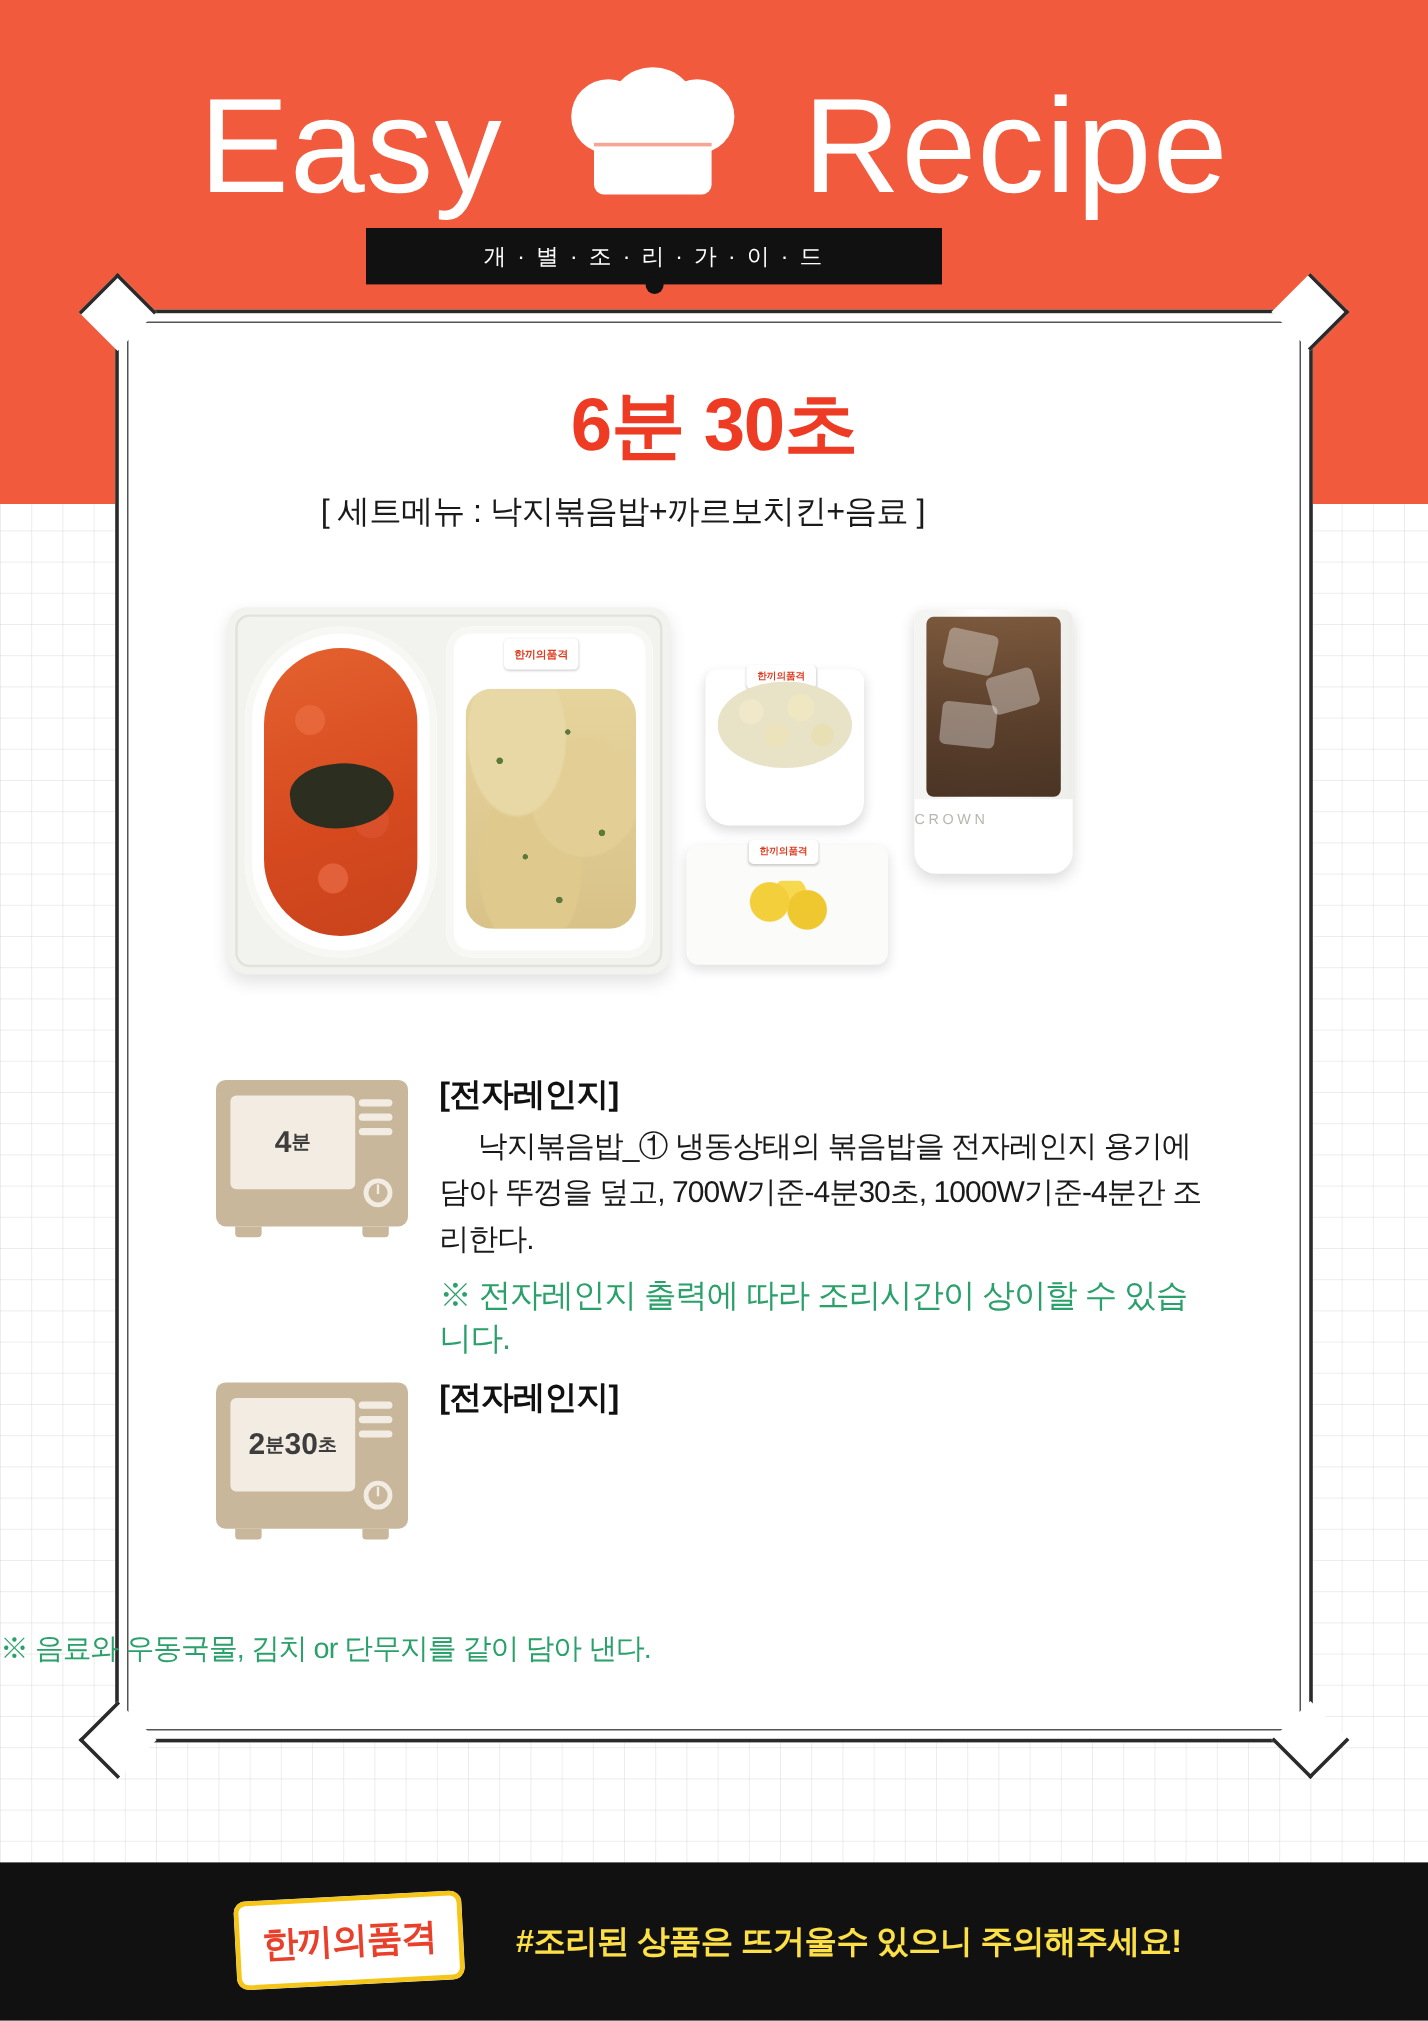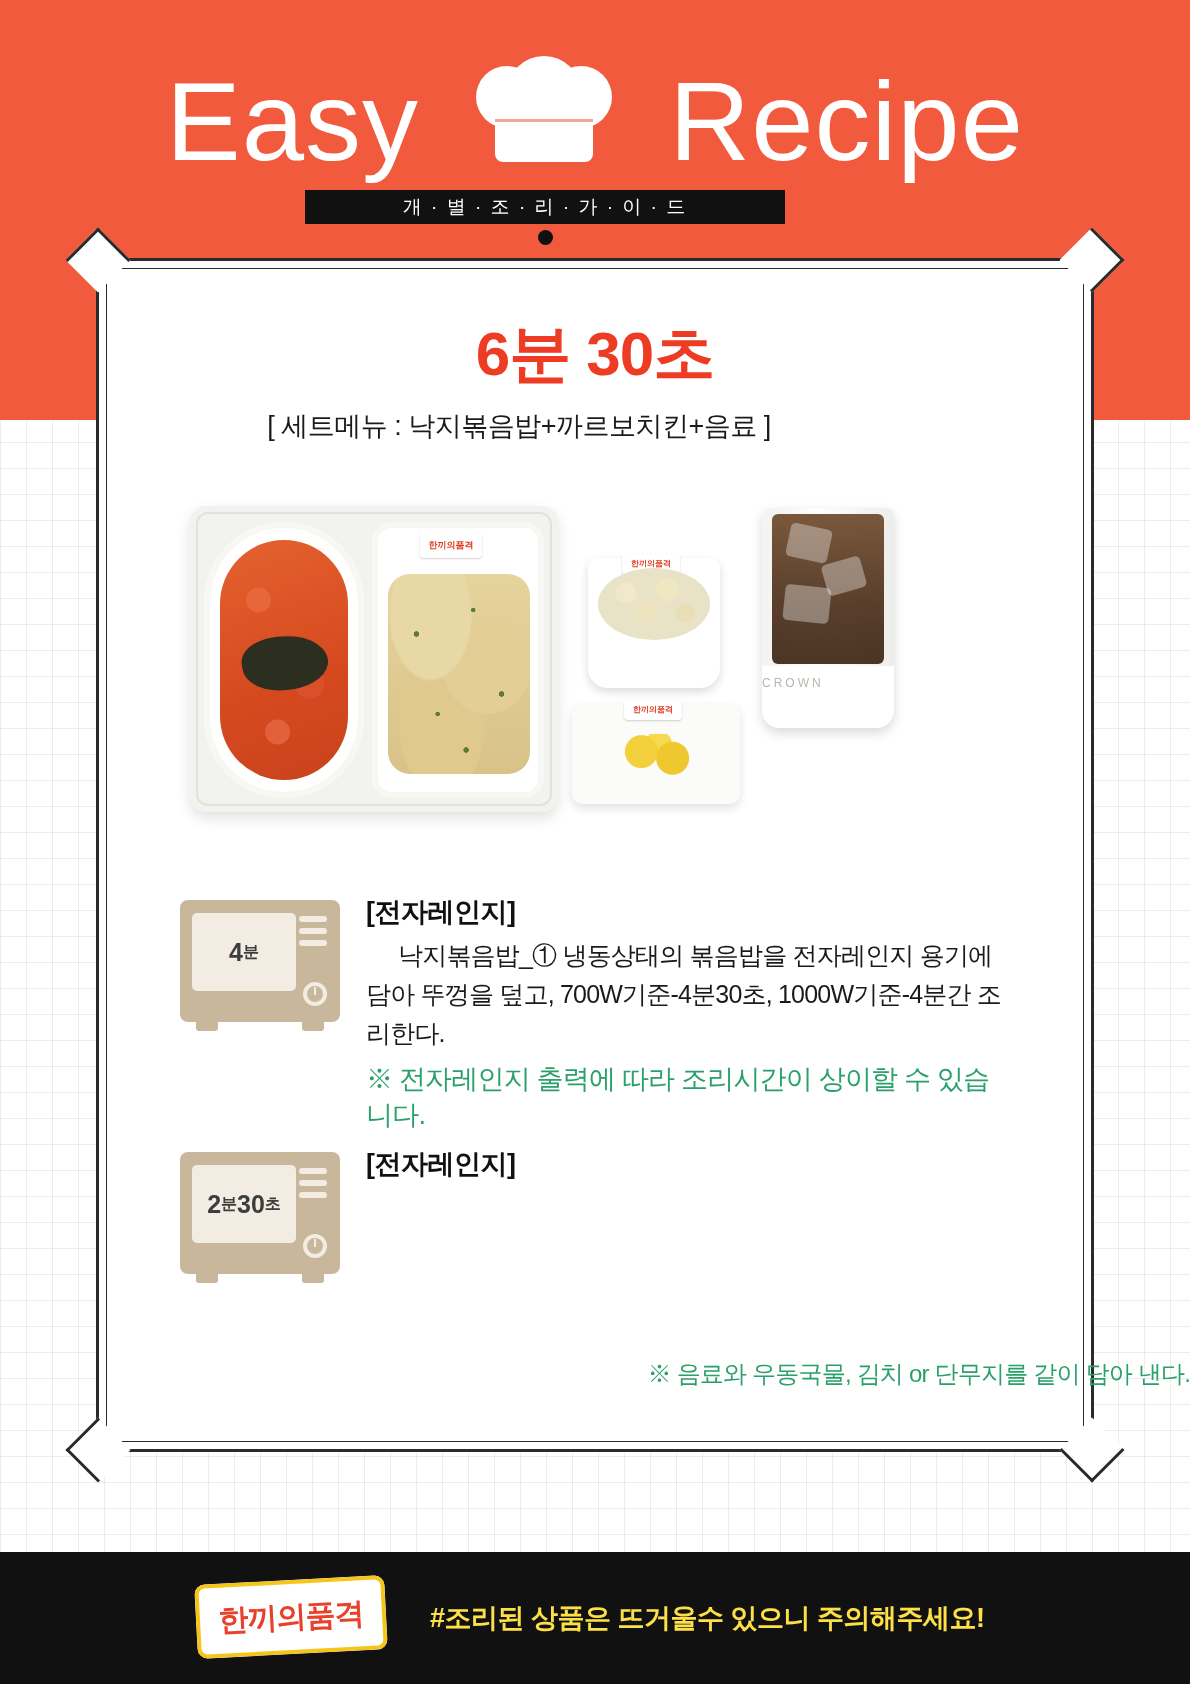--- a/index.html
+++ b/index.html
@@ -91,21 +91,21 @@
     background: #f15a3c;
     opacity: .55;
   }
 
   
   .ribbon {
     position: absolute;
     top: 190px;
     left: 305px;
     width: 480px;
-    height: 34px;
+    height: 47px;
     background: #111111;
     color: #ffffff;
     font-size: 19px;
     letter-spacing: 2px;
     display: flex;
     align-items: center;
     justify-content: center;
   }
   .ribbon-dot {
     position: absolute;
@@ -435,21 +435,21 @@
     font-size: 27px;
     color: #2aa06a;
     letter-spacing: -0.8px;
     margin-top: 8px;
   }
   .note-center {
     position: absolute;
     top: 1358px;
     left: 0;
     width: 1190px;
-    text-align: right;
+    text-align: left;
     font-size: 24px;
     color: #2aa06a;
     letter-spacing: -0.8px;
   }
 
   
   .footer {
     position: absolute;
     left: 0;
     bottom: 0;

